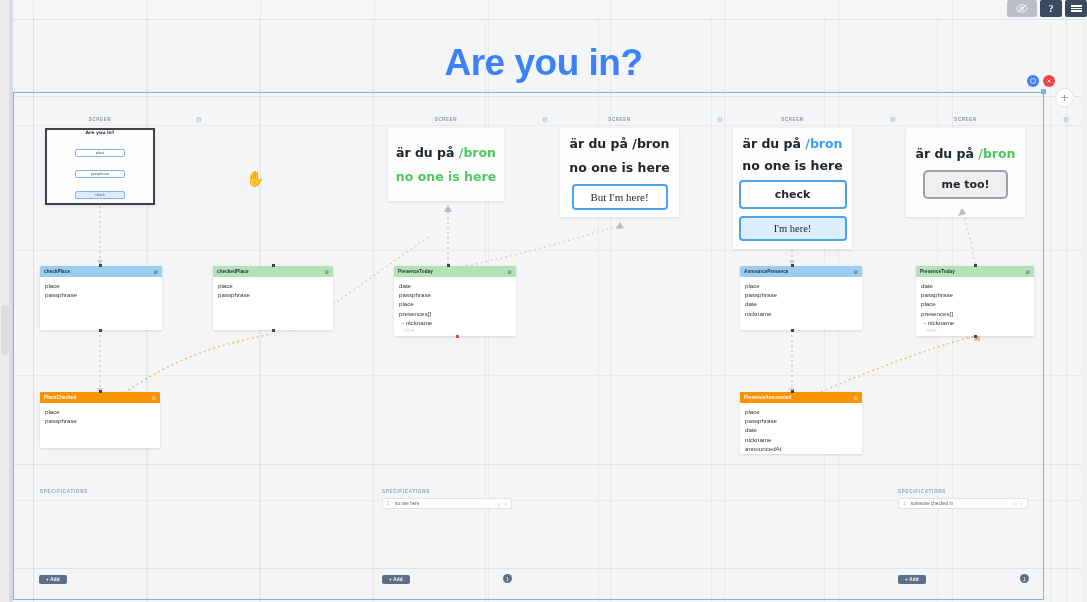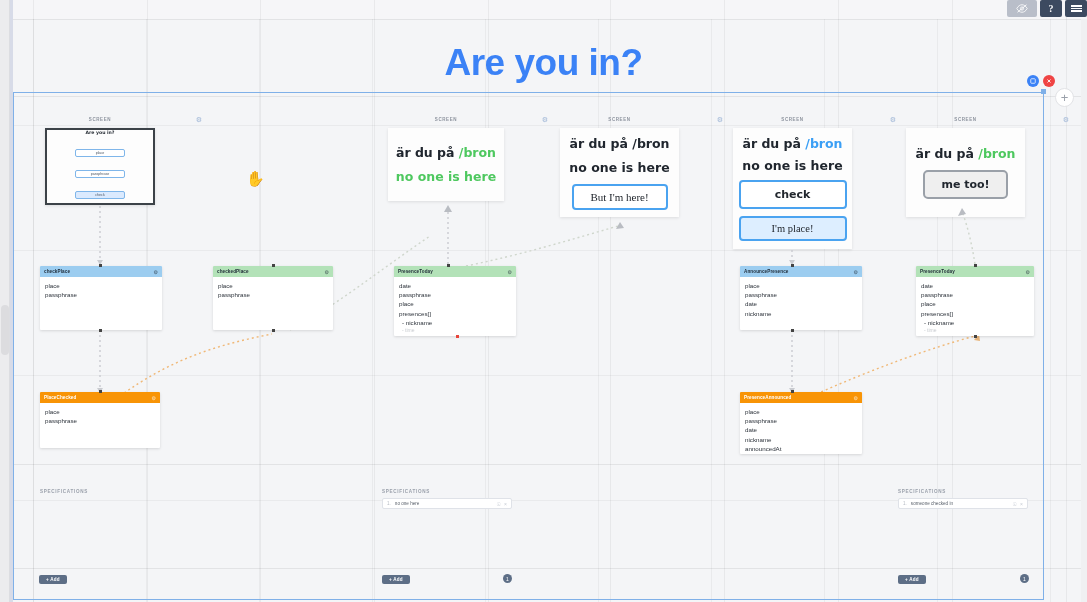--- a/index.html
+++ b/index.html
@@ -401,21 +401,21 @@
 
   <div class="screen-wrap" style="left:733px; top:128px; width:119px; height:121px;">
     <div class="screen-label">screen</div>
     <div class="screen-gear" style="right:-44px;">⚙</div>
     <div class="screen-card" style="gap:7px;">
       <div class="handwrite line1">
         <span>är du på </span><span class="blue">/bron</span>
       </div>
       <div class="handwrite line2">no one is here</div>
       <div class="btn-outline-blue">check</div>
-      <div class="btn-fill-blue">I'm place!</div>
+      <div class="btn-fill-blue">I'm here!</div>
     </div>
   </div>
 
   <div class="screen-wrap" style="left:906px; top:128px; width:119px; height:89px;">
     <div class="screen-label">screen</div>
     <div class="screen-gear" style="right:-44px;">⚙</div>
     <div class="screen-card">
       <div class="handwrite line1">
         <span>är du på </span><span class="green">/bron</span>
       </div>

